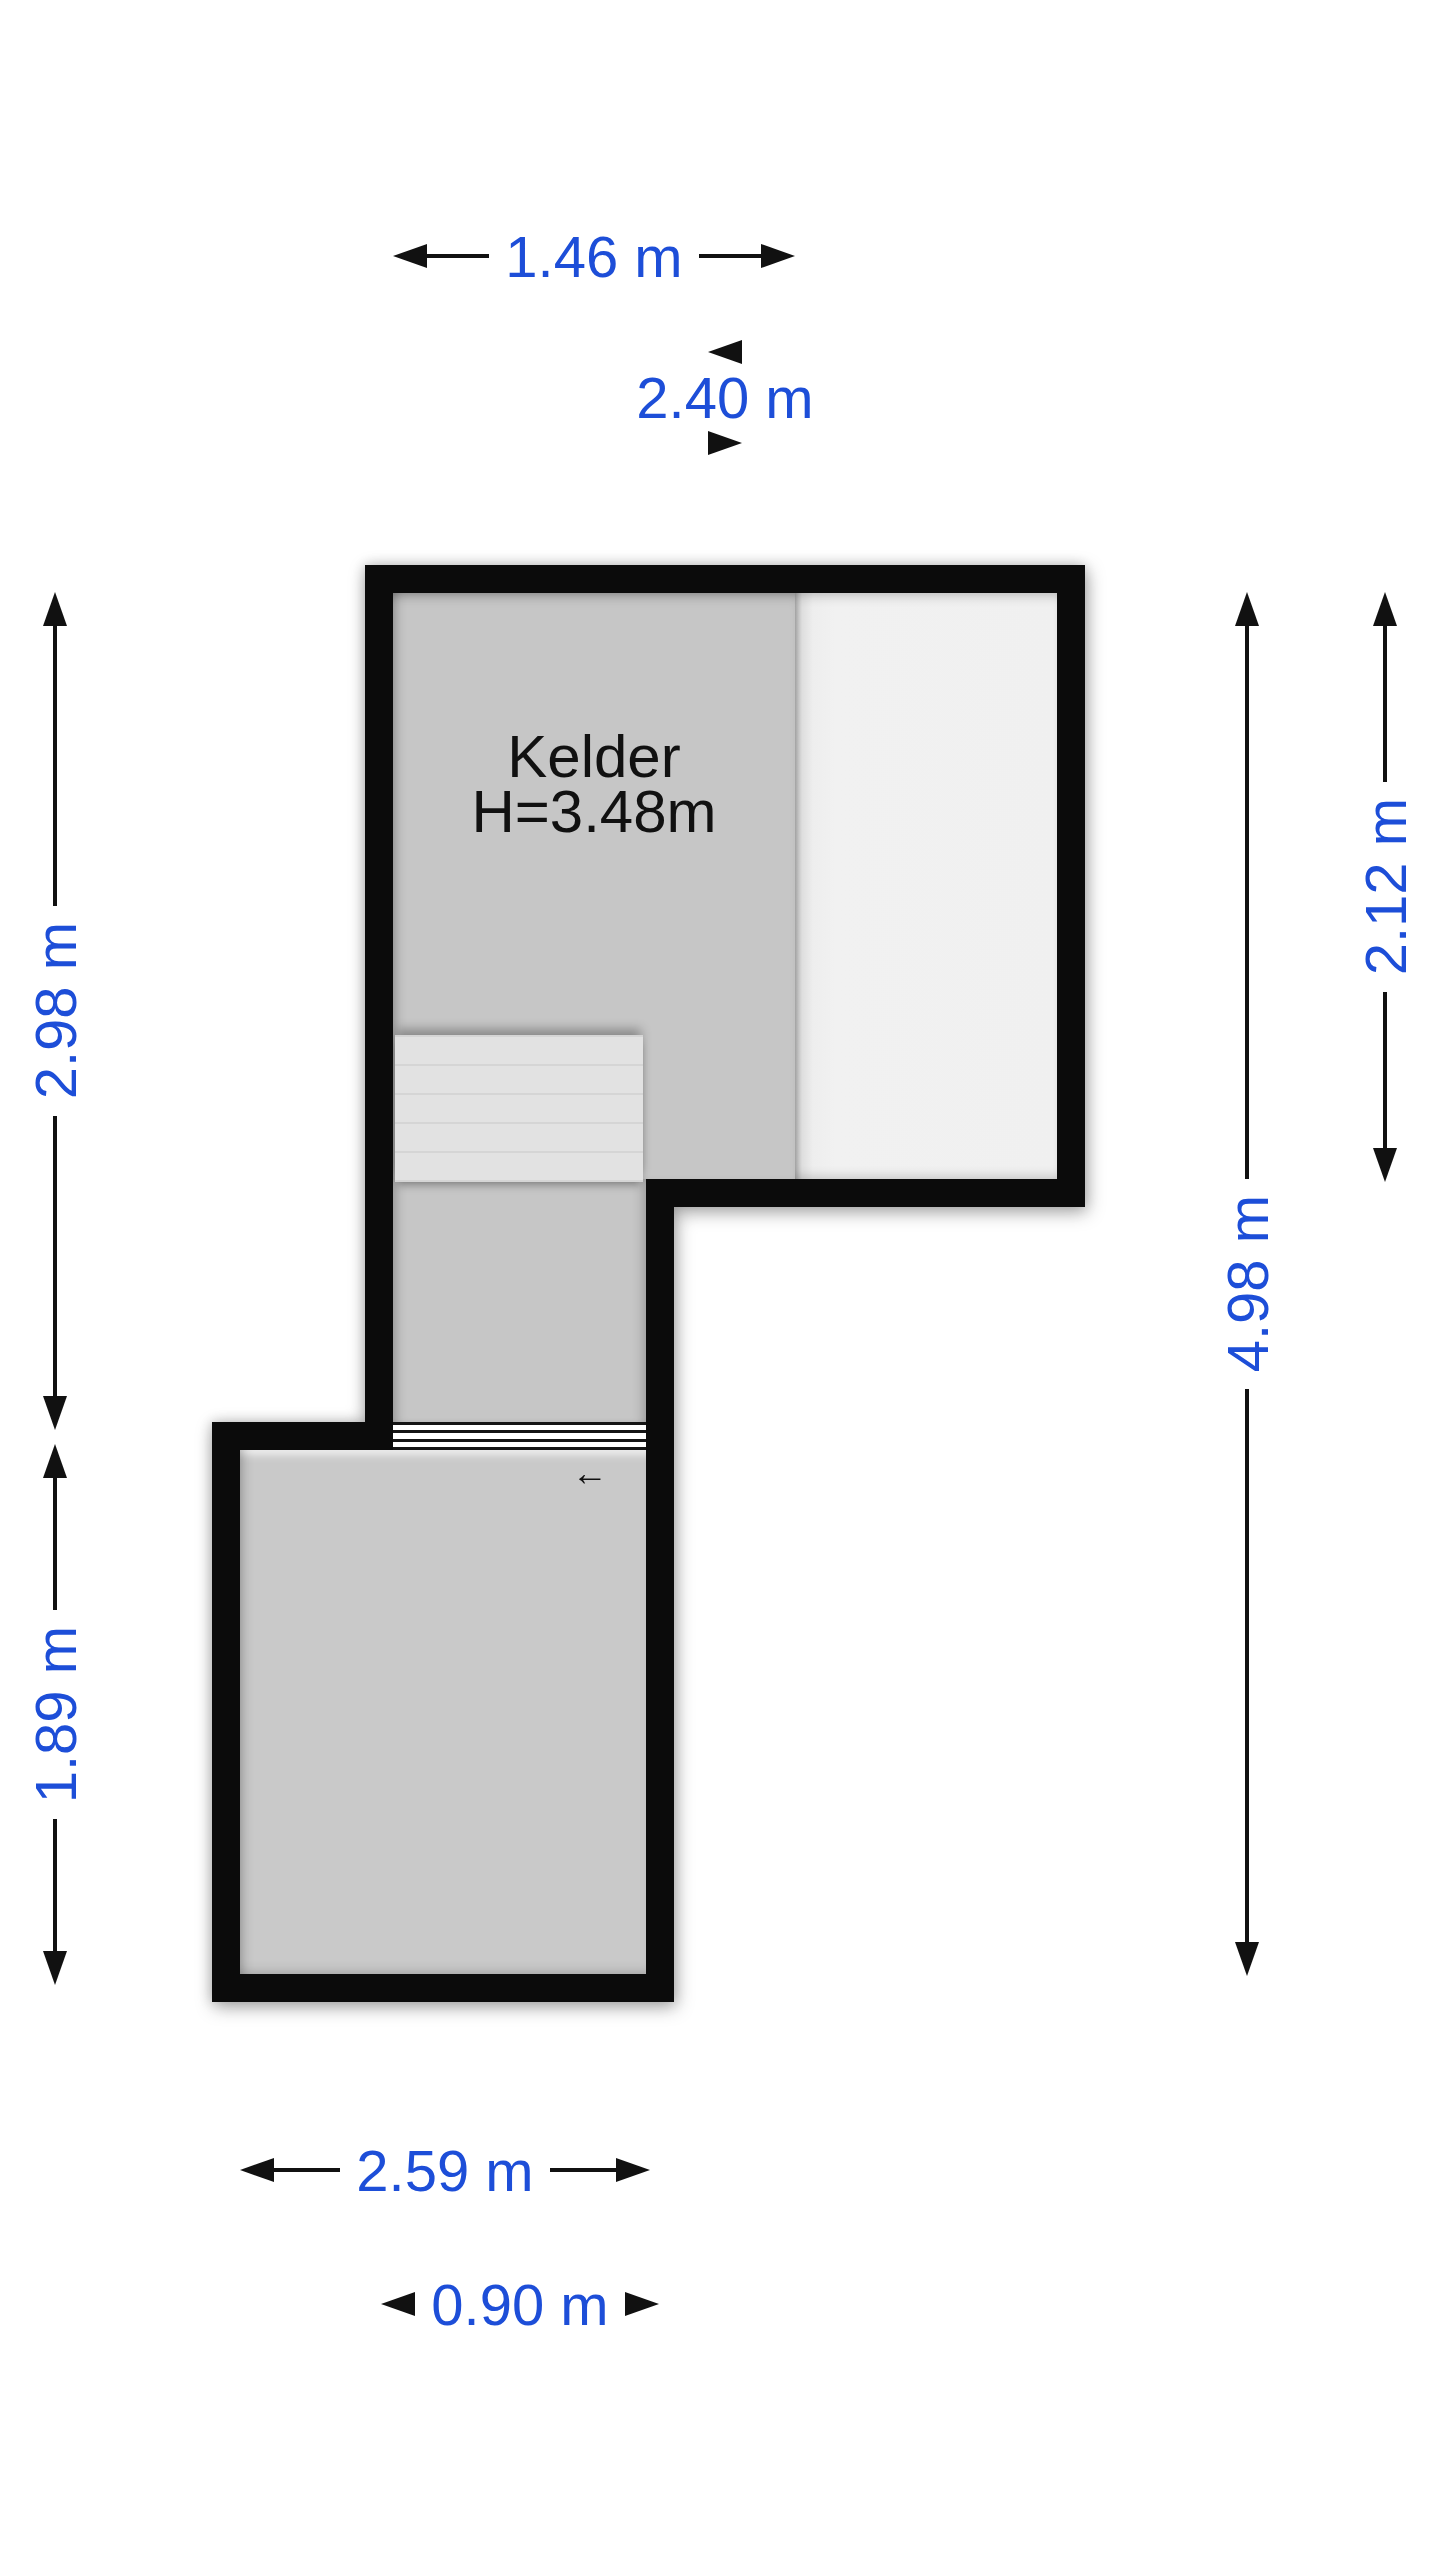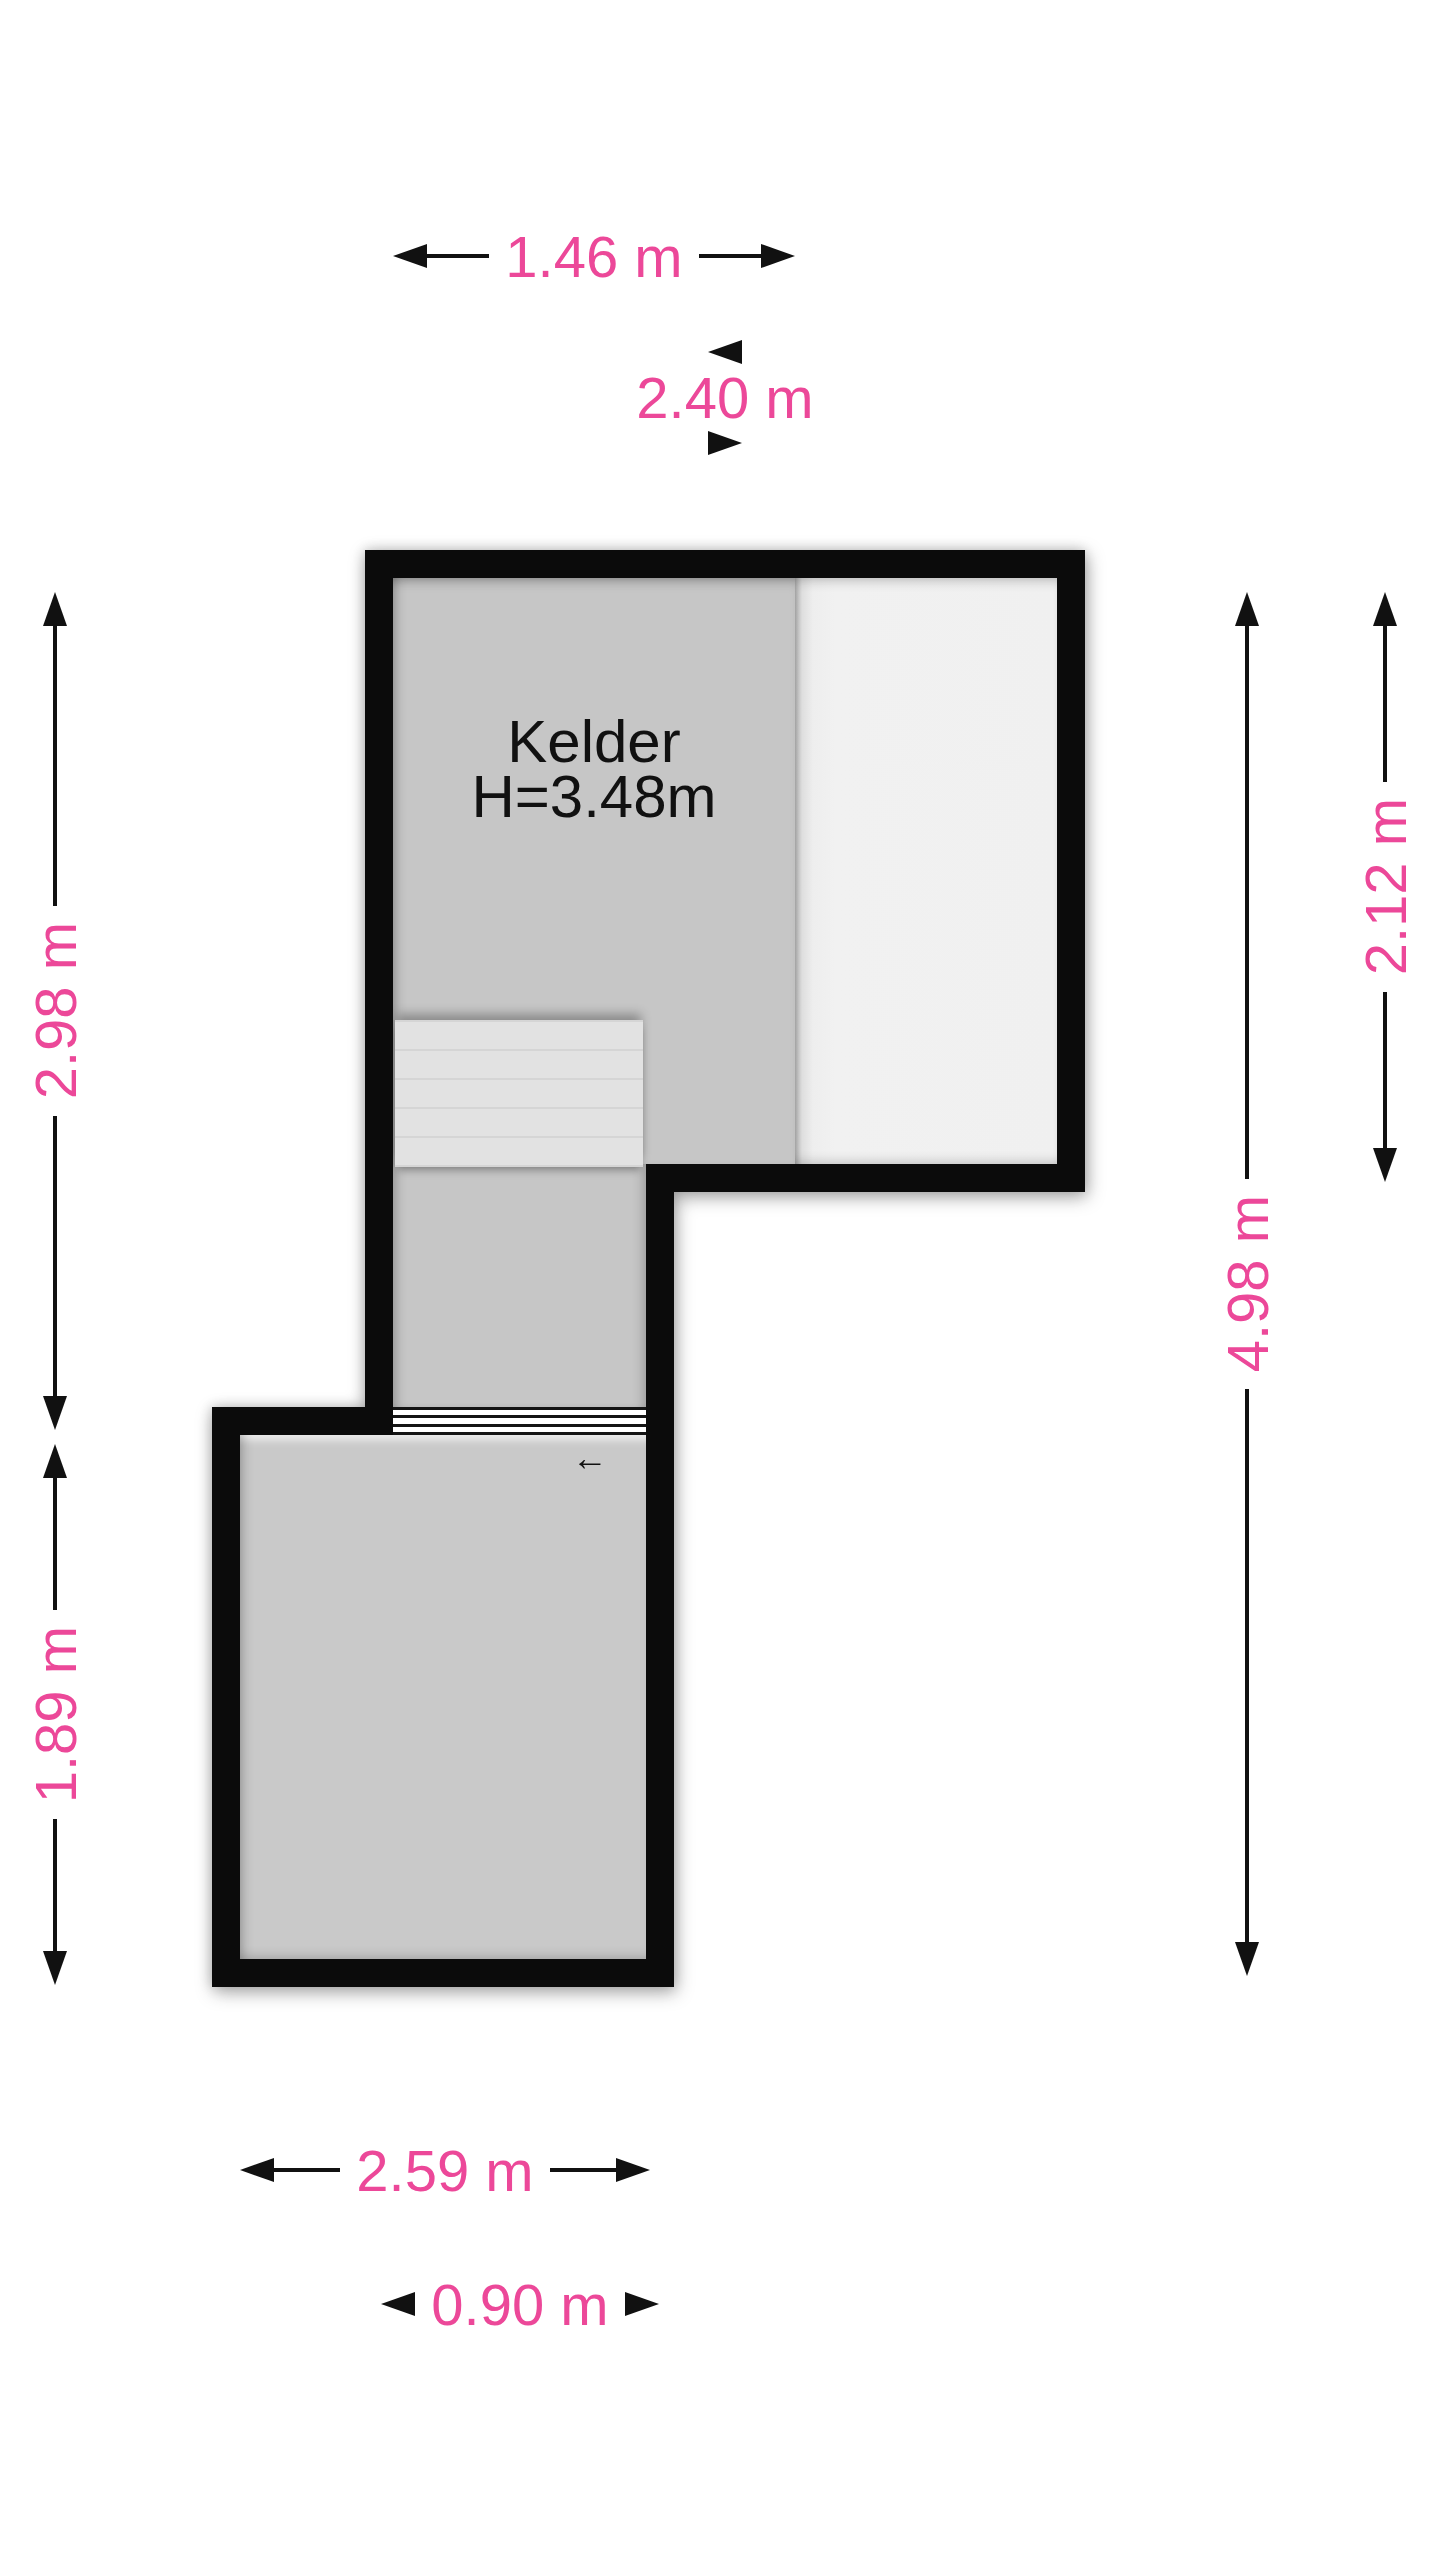--- a/index.html
+++ b/index.html
@@ -9,21 +9,21 @@
     height: 2560px;
     background: #ffffff;
     font-family: "Liberation Sans", sans-serif;
     color: #111111;
     overflow: hidden;
   }
 
   
   #plan {
     position: absolute;
-    left: 212px; top: 550px;
+    left: 212px; top: 565px;
     width: 873px; height: 1437px;
     filter: drop-shadow(2px 5px 9px rgba(0,0,0,0.32)) drop-shadow(-1px -1px 6px rgba(0,0,0,0.16));
   }
   .wall { position: absolute; background: #0b0b0b; }
   #w-top          { left: 153px; top: 0;      width: 720px; height: 28px; }
   #w-left-upper   { left: 153px; top: 0;      width: 28px;  height: 885px; }
   #w-right-upper  { left: 845px; top: 0;      width: 28px;  height: 642px; }
   #w-bottom-upper { left: 434px; top: 614px;  width: 439px; height: 28px; }
   #w-right-lower  { left: 434px; top: 614px;  width: 28px;  height: 823px; }
   #w-top-lower    { left: 0;     top: 857px;  width: 181px; height: 28px; }
@@ -83,21 +83,21 @@
     color: #111111;
   }
 
   
   .dim {
     position: absolute;
     display: flex;
     align-items: center;
     justify-content: center;
     font-size: 58px;
-    color: #ec4899;
+    color: #1d4ed8;
   }
   .dim.v { flex-direction: column; }
   .dim .tail { background: #111111; flex: 1 1 auto; }
   .dim.h .tail { height: 4px; }
   .dim.v .tail { width: 4px; }
   .dim .dim-label { white-space: nowrap; }
   .dim.h .dim-label { padding: 0 16px; }
   .dim.v .dim-label {
     padding: 16px 0;
     writing-mode: vertical-rl;

